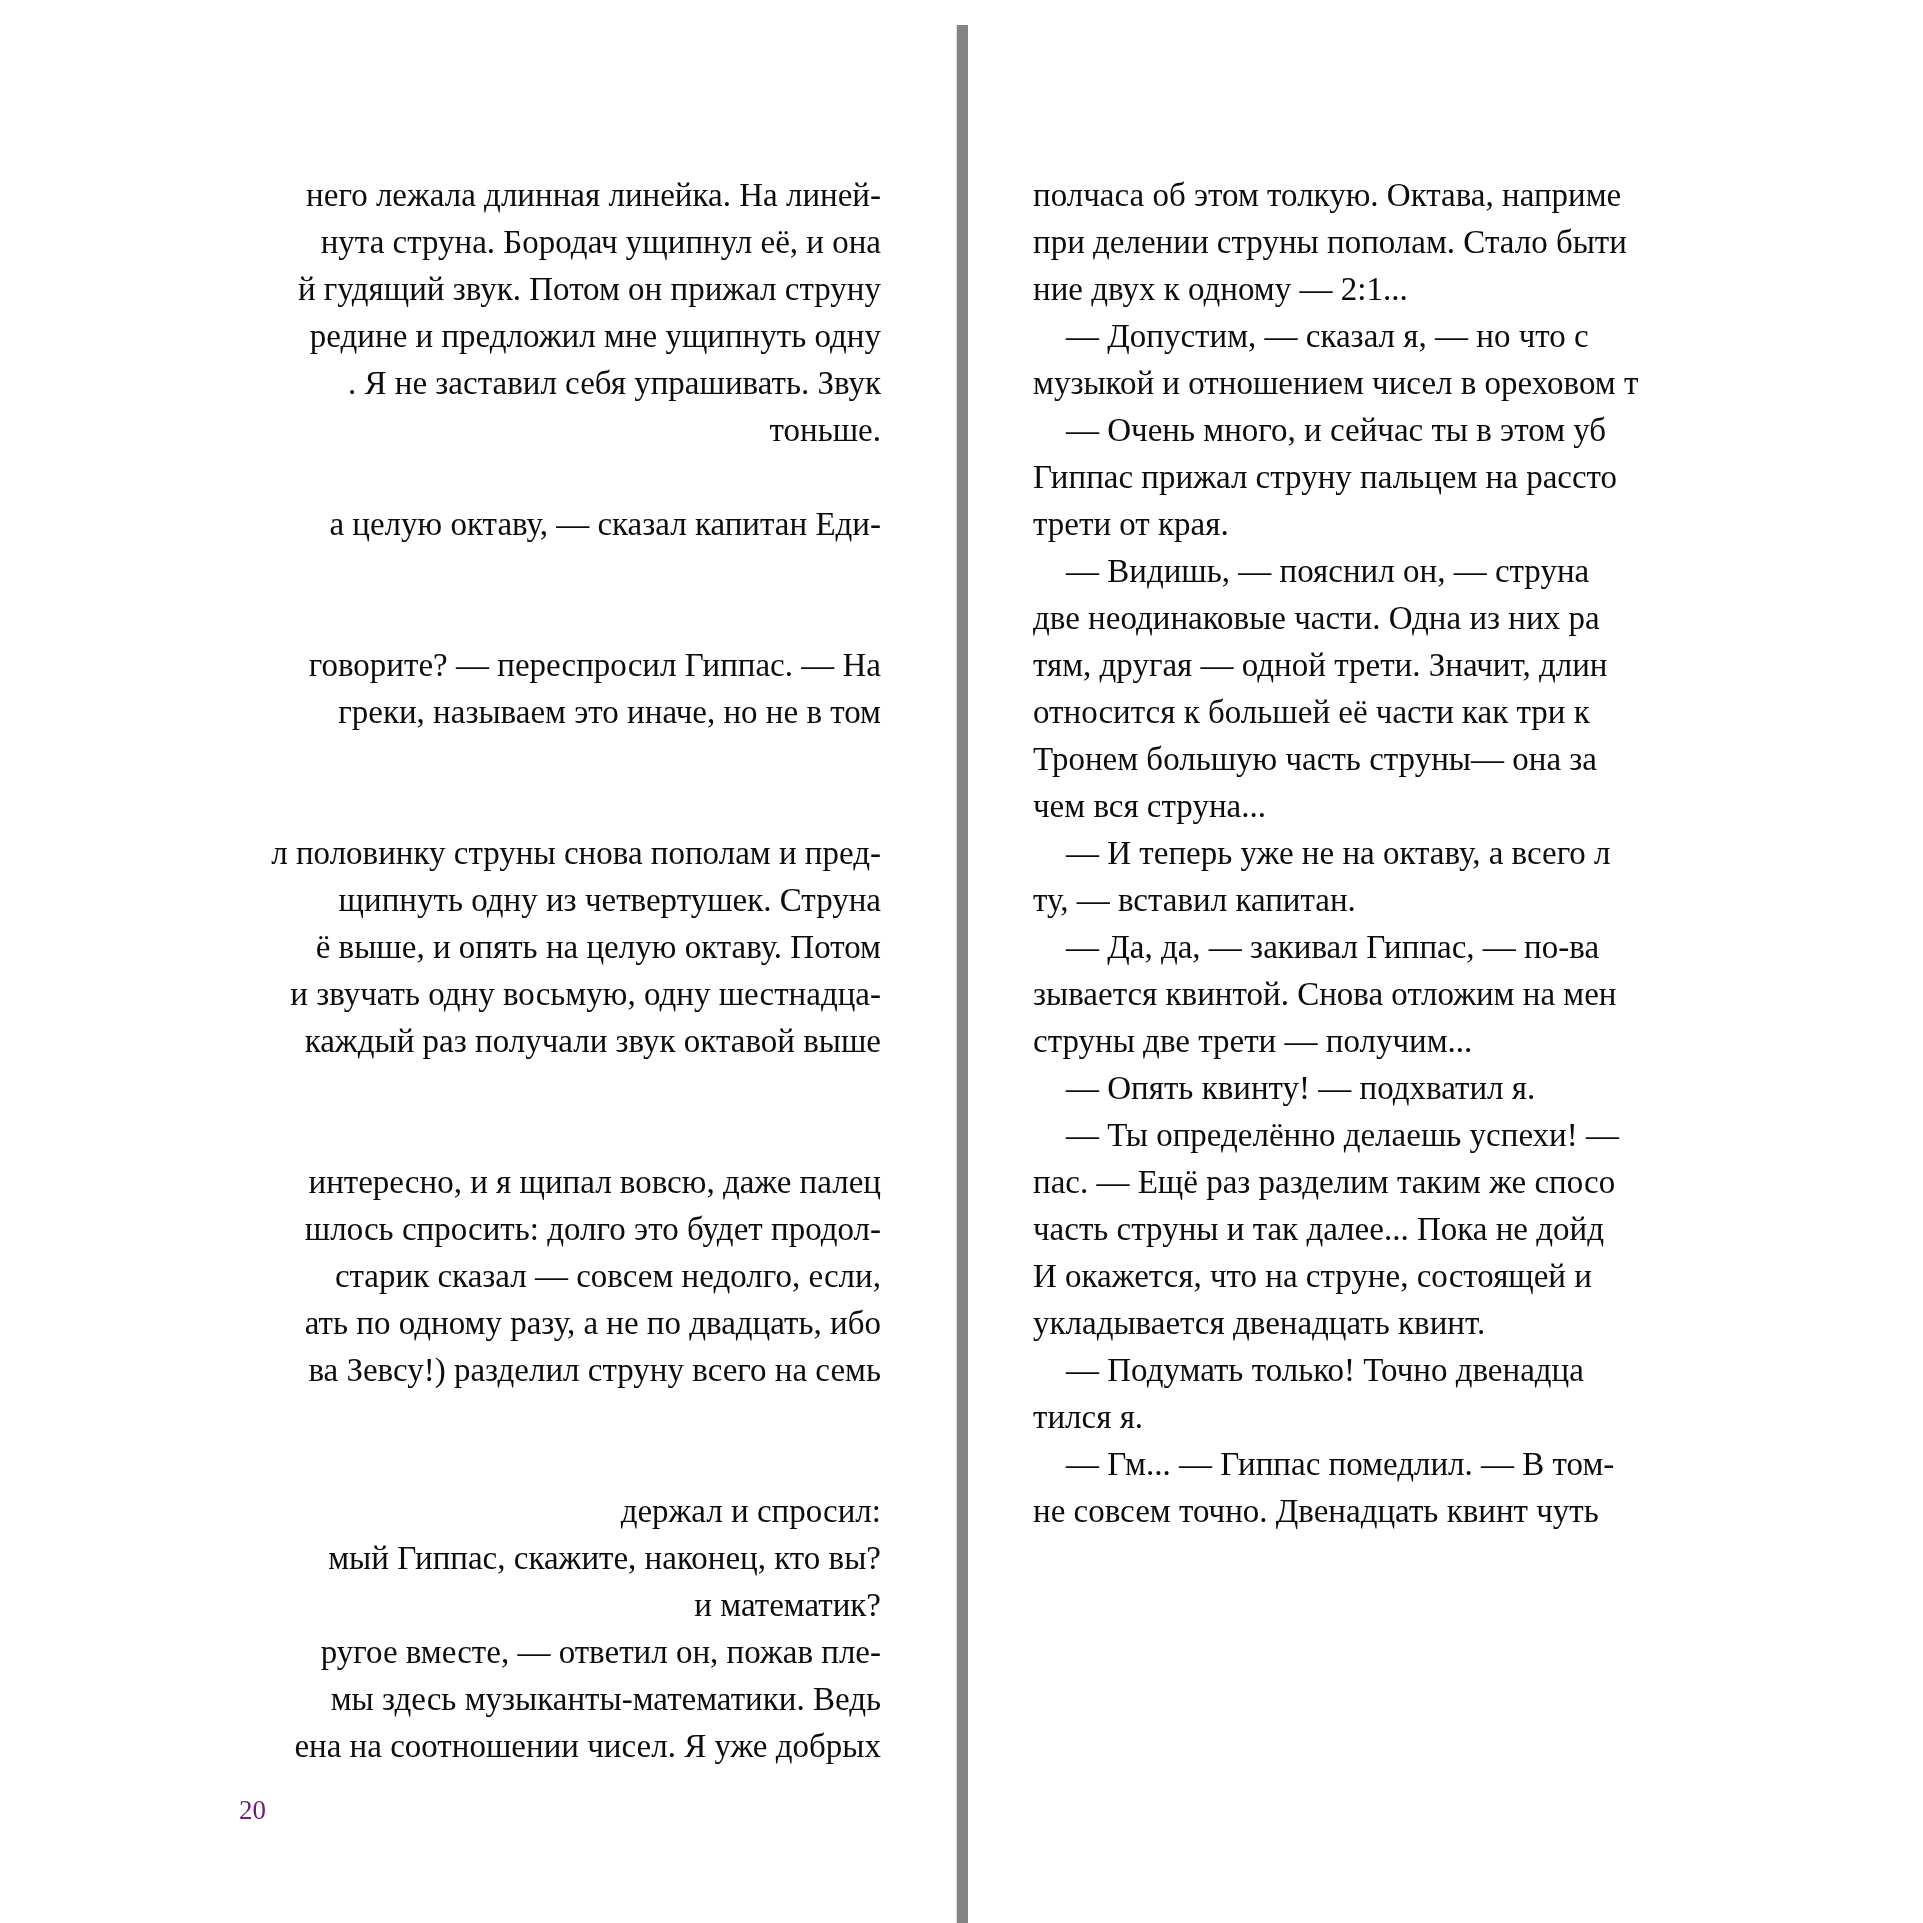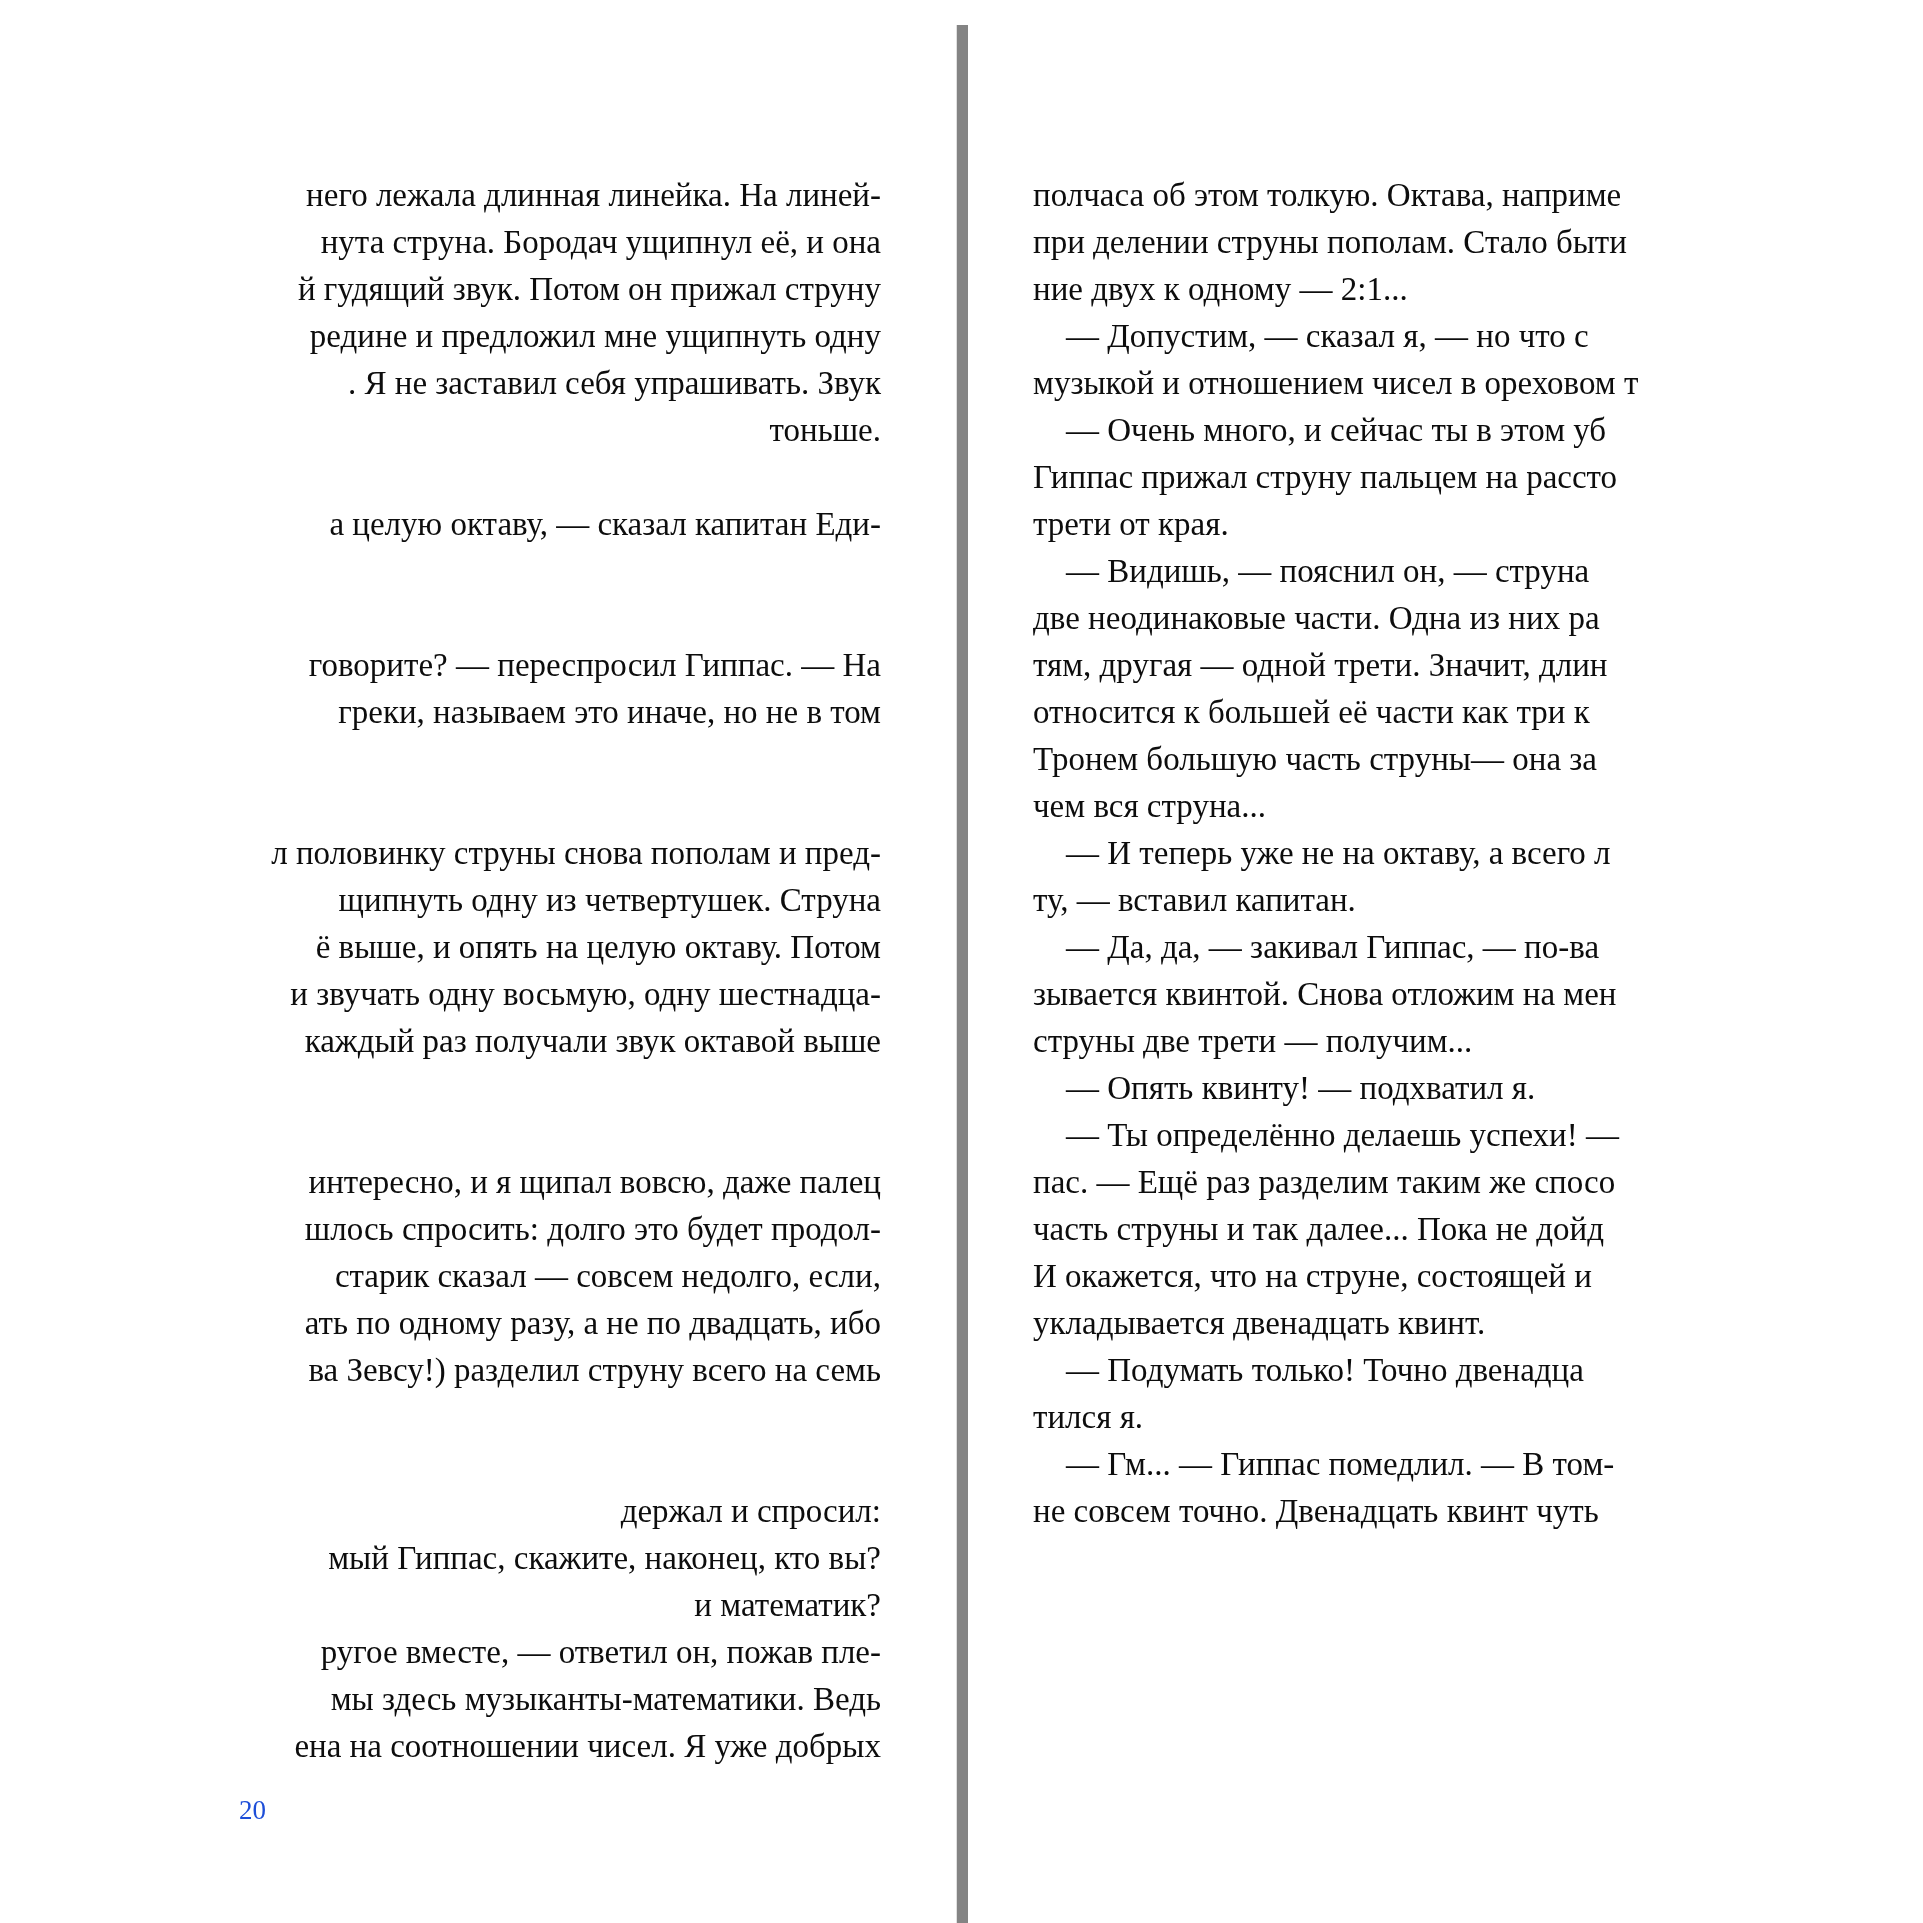--- a/index.html
+++ b/index.html
@@ -63,21 +63,21 @@
     width: 1804px;
   }
 
   .line { display: block; height: 47px; }
   .line.blank { }
 
   
   .folio {
     position: absolute;
     font-size: 27px;
-    color: #1d4ed8;
+    color: #701a75;
     line-height: 1;
   }
   .folio-left  { left: 239px;  top: 1772px; }
 </style>
 </head>
 <body>
 
 <div id="page">
 
   <div class="sheet sheet-left">

